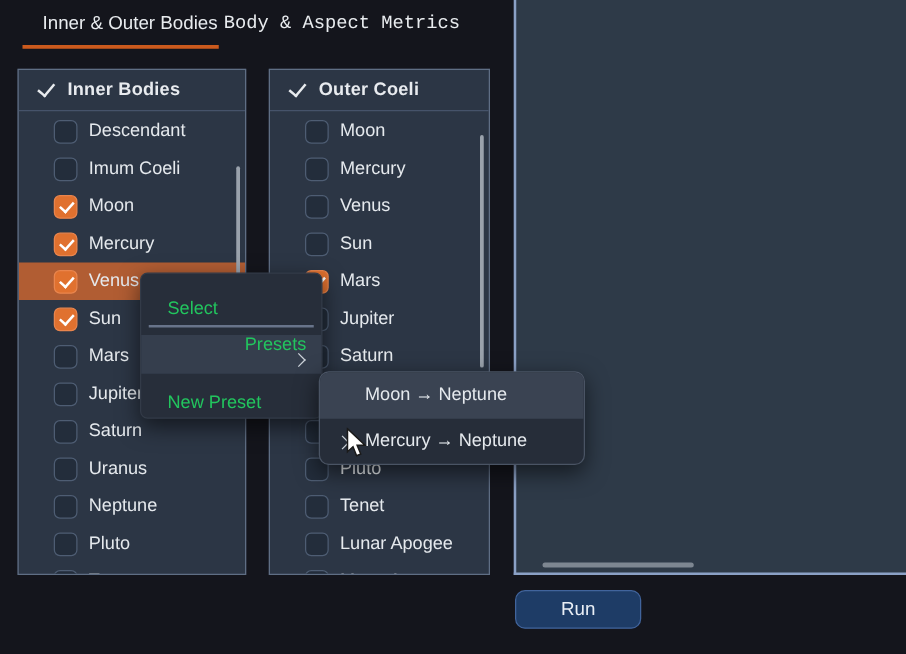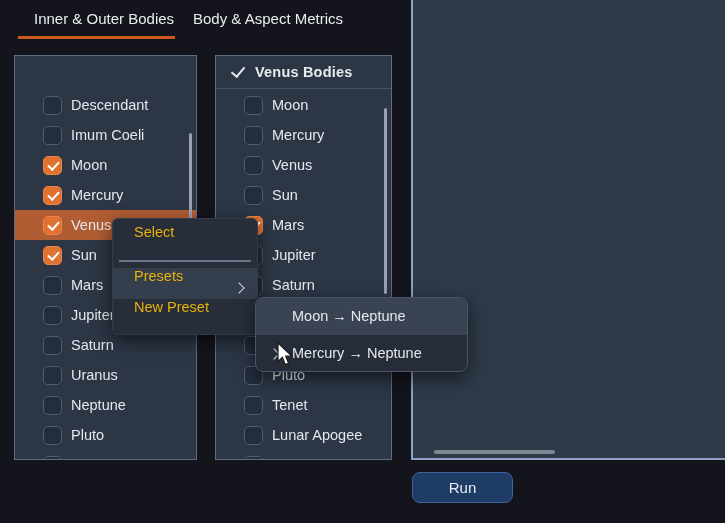--- a/index.html
+++ b/index.html
@@ -4,21 +4,21 @@
 <style>
   html,body{margin:0;padding:0;}
   body{
     position:relative;width:725px;height:523px;overflow:hidden;
     background:#14151c;font-family:"Liberation Sans",sans-serif;
     -webkit-font-smoothing:antialiased;
   }
   
   .tab{position:absolute;top:10px;font-size:15px;color:#e9ecef;cursor:pointer;white-space:nowrap;}
   #tab-inner-outer{left:34px;}
-  #tab-body-aspect{left:193px;}
+  #tab-body-aspect{left:179px;font-family:Liberation Mono, monospace;}
   .tab-underline{position:absolute;left:18px;top:36px;width:157px;height:3px;
     background:var(--accent,#cb5a1d);}
   
   .panel{position:absolute;top:55px;height:405px;background:#2c3645;
     border:1px solid #5f6e84;box-sizing:border-box;overflow:hidden;}
   #inner-panel{left:14px;width:183px;}
   #outer-panel{left:215px;width:177px;}
   .panel-header{height:32px;border-bottom:1px solid #46536a;display:flex;
     align-items:center;padding-left:18px;gap:13px;}
   .hdr-check{width:6px;height:11px;border-right:2px solid #e8ebee;
@@ -44,22 +44,22 @@
     background:#7d8691;border-radius:2px;cursor:pointer;}
   
   #run{position:absolute;left:412px;top:472px;width:101px;height:31px;
     background:var(--run-blue,#1e3c66);border:1px solid #41649c;border-radius:8px;
     color:#e9eef5;font-size:15px;display:flex;align-items:center;justify-content:center;
     cursor:pointer;box-sizing:border-box;}
   
   #ctx{position:absolute;left:112px;top:218px;width:146px;background:#272e3a;
     border:1px solid #333b48;border-radius:6px;box-shadow:0 6px 18px rgba(0,0,0,.55);
     padding:5px 0 4px;z-index:20;box-sizing:border-box;}
-  .mi{height:31px;display:flex;align-items:flex-start;padding:0 12px 0 21px;
-    font-size:14.5px;color:#eab308;cursor:pointer;white-space:nowrap;}
+  .mi{height:31px;display:flex;align-items:flex-end;padding:0 12px 0 21px;
+    font-size:14.5px;color:#22c55e;cursor:pointer;white-space:nowrap;}
   .mi.hl{background:#353e4d;flex-direction:column;}
   .chev{width:7px;height:7px;border-right:1.7px solid #cdd3da;
     border-top:1.7px solid #cdd3da;transform:rotate(45deg);flex:none;}
   .mi .chev{margin-left:auto;margin-right:2px;}
   .mdiv{height:1.5px;background:#68748a;margin:5px 6px 6px 6px;}
   
   #sub{position:absolute;left:255px;top:297px;width:213px;height:75px;
     background:#262d39;border:1px solid #4a5464;border-radius:8px;overflow:hidden;
     z-index:21;box-sizing:border-box;box-shadow:0 6px 18px rgba(0,0,0,.55);}
   .smi{height:36.5px;display:flex;align-items:center;padding-left:36px;
@@ -70,20 +70,24 @@
   #cursor{position:absolute;left:276px;top:342px;z-index:50;pointer-events:none;}
 </style>
 </head>
 <body>
 
 <div class="tab" id="tab-inner-outer">Inner &amp; Outer Bodies</div>
 <div class="tab" id="tab-body-aspect">Body &amp; Aspect Metrics</div>
 <div class="tab-underline"></div>
 
 <div class="panel" id="inner-panel">
+  <div class="panel-header">
+    <span class="hdr-check"></span>
+    <span class="panel-title">Inner Bodies</span>
+  </div>
   <div class="list">
       <div class="row">
         <span class="cb"></span>
         <span class="lb">Descendant</span>
       </div>
       <div class="row">
         <span class="cb"></span>
         <span class="lb">Imum Coeli</span>
       </div>
       <div class="row">
@@ -138,21 +142,21 @@
         <span class="cb"></span>
         <span class="lb">Tenet</span>
       </div>
     </div>
   <div class="vscroll" id="inner-scroll"></div>
 </div>
 
 <div class="panel" id="outer-panel">
   <div class="panel-header">
     <span class="hdr-check"></span>
-    <span class="panel-title">Venus Bodies</span>
+    <span class="panel-title">Outer Coeli</span>
   </div>
   <div class="list">
       <div class="row">
         <span class="cb"></span>
         <span class="lb">Moon</span>
       </div>
       <div class="row">
         <span class="cb"></span>
         <span class="lb">Mercury</span>
       </div>

